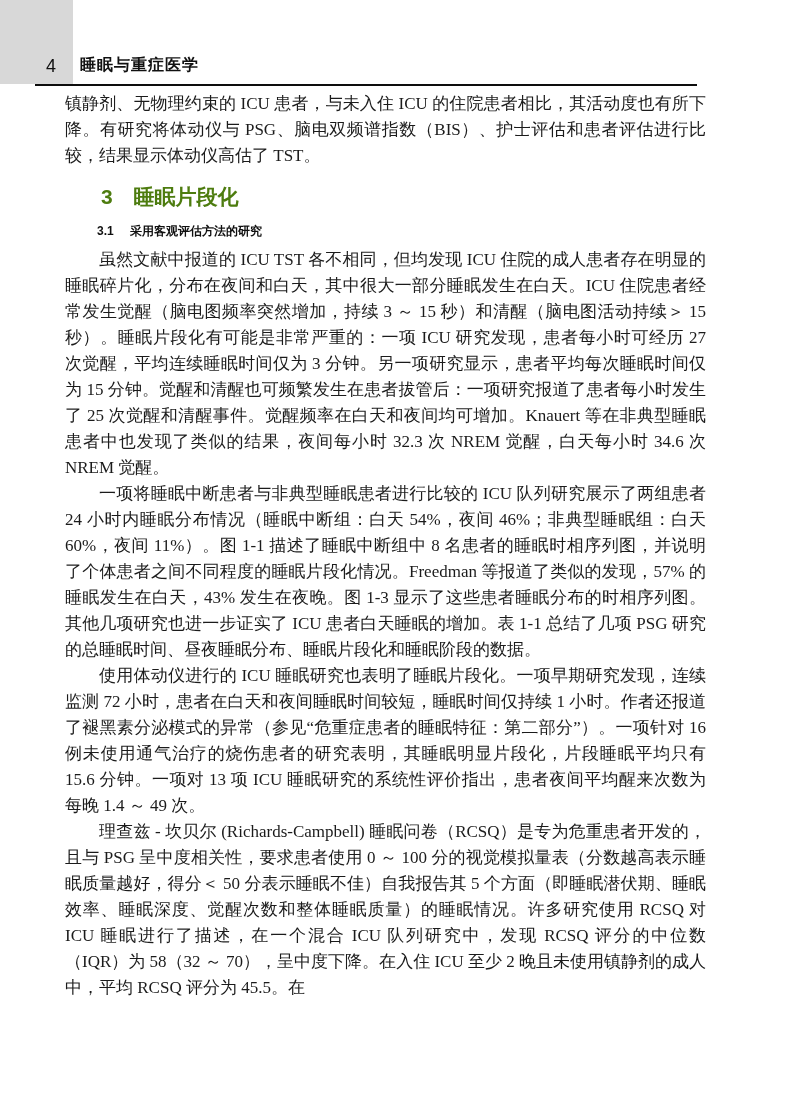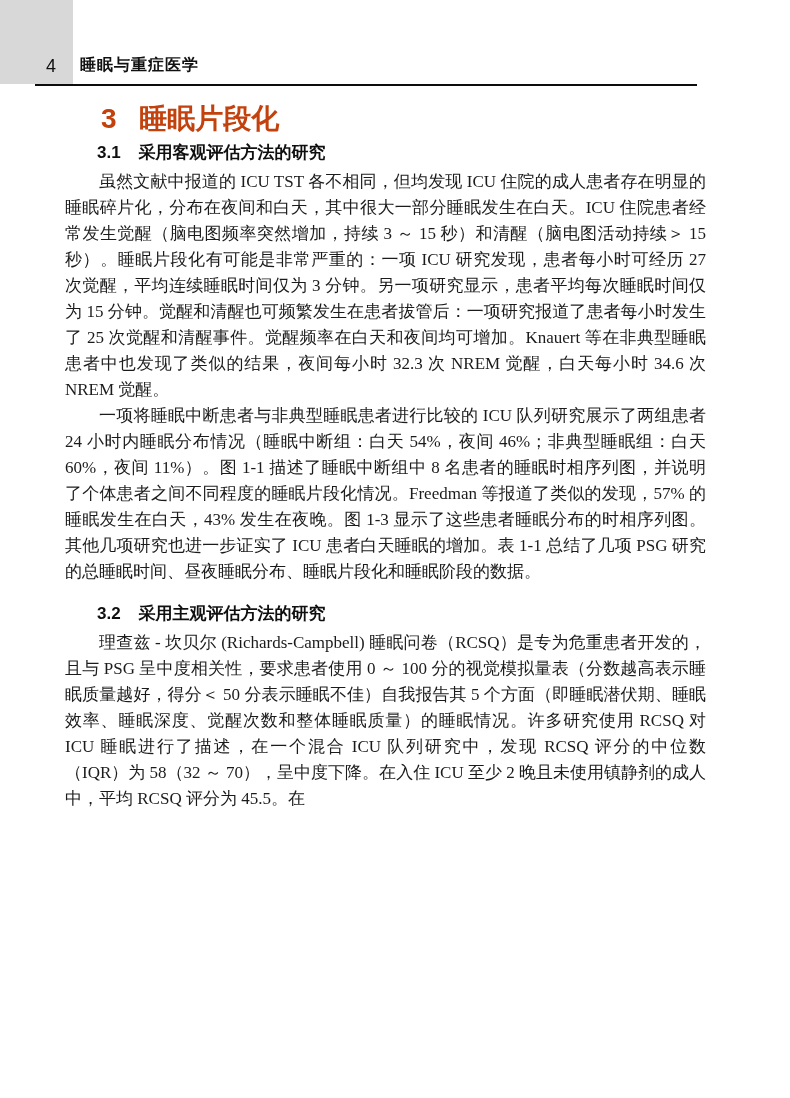--- a/index.html
+++ b/index.html
@@ -59,31 +59,31 @@
   }
   .body-text p {
     margin: 0;
     text-indent: 2em;
   }
   .body-text p.no-indent { text-indent: 0; }
   h2.sec {
     margin: 14px 0 8px 0;
     padding-left: 36px;
     font-family: "Liberation Sans", "DejaVu Sans", sans-serif;
-    font-size: 28px;
+    font-size: 21px;
     line-height: 28px;
     font-weight: bold;
-    color: #c2410c;
+    color: #4d7c0f;
   }
   h2.sec .sec-num { margin-right: 15px; }
   h3.subsec {
     margin: 0 0 4px 0;
     padding-left: 32px;
     font-family: "Liberation Sans", "DejaVu Sans", sans-serif;
-    font-size: 17px;
+    font-size: 12px;
     line-height: 24px;
     font-weight: bold;
     color: #0f0f0f;
   }
   h3.subsec .sec-num { margin-right: 13px; }
   h3.subsec.later { margin-top: 17px; }
 </style>
 </head>
 <body>
 
@@ -93,38 +93,36 @@
 
   <div class="running-header">
     <span class="page-number">4</span>
     <span class="running-title">睡眠与重症医学</span>
   </div>
 
   <div class="header-rule"></div>
 
   <div class="body-text">
 
+    <p class="no-indent">镇静剂、无物理约束的 ICU 患者，与未入住 ICU 的住院患者相比，其活动度也有所下降。有研究将体动仪与 PSG、脑电双频谱指数（BIS）、护士评估和患者评估进行比较，结果显示体动仪高估了 TST。</p>
 
 
     <h2 class="sec">
       <span class="sec-num">3</span>
       <span class="sec-title">睡眠片段化</span>
     </h2>
 
     <h3 class="subsec">
       <span class="sec-num">3.1</span>
       <span class="sec-title">采用客观评估方法的研究</span>
     </h3>
 
     <p>虽然文献中报道的 ICU TST 各不相同，但均发现 ICU 住院的成人患者存在明显的睡眠碎片化，分布在夜间和白天，其中很大一部分睡眠发生在白天。ICU 住院患者经常发生觉醒（脑电图频率突然增加，持续 3 ～ 15 秒）和清醒（脑电图活动持续＞ 15 秒）。睡眠片段化有可能是非常严重的：一项 ICU 研究发现，患者每小时可经历 27 次觉醒，平均连续睡眠时间仅为 3 分钟。另一项研究显示，患者平均每次睡眠时间仅为 15 分钟。觉醒和清醒也可频繁发生在患者拔管后：一项研究报道了患者每小时发生了 25 次觉醒和清醒事件。觉醒频率在白天和夜间均可增加。Knauert 等在非典型睡眠患者中也发现了类似的结果，夜间每小时 32.3 次 NREM 觉醒，白天每小时 34.6 次 NREM 觉醒。</p>
 
     <p>一项将睡眠中断患者与非典型睡眠患者进行比较的 ICU 队列研究展示了两组患者 24 小时内睡眠分布情况（睡眠中断组：白天 54%，夜间 46%；非典型睡眠组：白天 60%，夜间 11%）。图 1-1 描述了睡眠中断组中 8 名患者的睡眠时相序列图，并说明了个体患者之间不同程度的睡眠片段化情况。Freedman 等报道了类似的发现，57% 的睡眠发生在白天，43% 发生在夜晚。图 1-3 显示了这些患者睡眠分布的时相序列图。其他几项研究也进一步证实了 ICU 患者白天睡眠的增加。表 1-1 总结了几项 PSG 研究的总睡眠时间、昼夜睡眠分布、睡眠片段化和睡眠阶段的数据。</p>
 
+    <p>使用体动仪进行的 ICU 睡眠研究也表明了睡眠片段化。一项早期研究发现，连续监测 72 小时，患者在白天和夜间睡眠时间较短，睡眠时间仅持续 1 小时。作者还报道了褪黑素分泌模式的异常（参见“危重症患者的睡眠特征：第二部分”）。一项针对 16 例未使用通气治疗的烧伤患者的研究表明，其睡眠明显片段化，片段睡眠平均只有 15.6 分钟。一项对 13 项 ICU 睡眠研究的系统性评价指出，患者夜间平均醒来次数为每晚 1.4 ～ 49 次。</p>
 
-    <h3 class="subsec later">
-      <span class="sec-num">3.2</span>
-      <span class="sec-title">采用主观评估方法的研究</span>
-    </h3>
 
     <p>理查兹 - 坎贝尔 (Richards-Campbell) 睡眠问卷（RCSQ）是专为危重患者开发的，且与 PSG 呈中度相关性，要求患者使用 0 ～ 100 分的视觉模拟量表（分数越高表示睡眠质量越好，得分＜ 50 分表示睡眠不佳）自我报告其 5 个方面（即睡眠潜伏期、睡眠效率、睡眠深度、觉醒次数和整体睡眠质量）的睡眠情况。许多研究使用 RCSQ 对 ICU 睡眠进行了描述，在一个混合 ICU 队列研究中，发现 RCSQ 评分的中位数（IQR）为 58（32 ～ 70），呈中度下降。在入住 ICU 至少 2 晚且未使用镇静剂的成人中，平均 RCSQ 评分为 45.5。在</p>
 
   </div>
 </div>
 
 </body></html>

